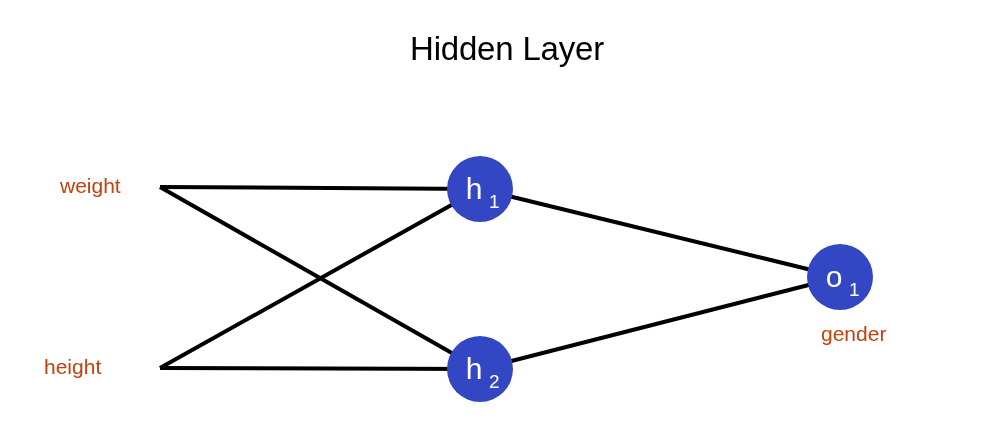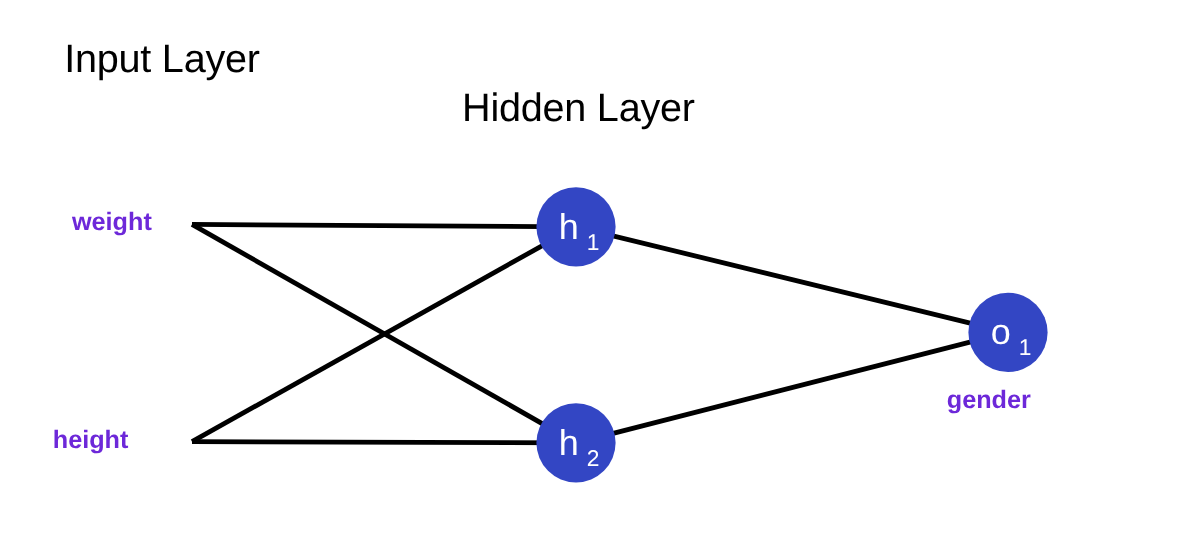--- a/index.html
+++ b/index.html
@@ -24,21 +24,21 @@
     position: absolute;
     top: 30px;
     font-size: 33px;
     font-weight: 400;
     color: #000000;
     letter-spacing: -0.2px;
     white-space: nowrap;
     text-align: center;
   }
   #title-input  { left: 0px;   width: 270px; }
-  #title-hidden { left: 347px; width: 270px; margin-top: 41px; }
+  #title-hidden { left: 372px; width: 270px; }
   #title-output { left: 690px; width: 270px; }
 
   
   #net {
     position: absolute;
     left: 0;
     top: 0;
     width: 982px;
     height: 447px;
   }
@@ -60,34 +60,32 @@
   .node-sub {
     fill: #ffffff;
     font-family: "Liberation Sans", sans-serif;
     font-size: 19px;
   }
 
   
   .io-label {
     position: absolute;
     font-size: 21px;
-    color: #6d28d9;
+    color: #c2410c;
     white-space: nowrap;
-    font-weight: bold;
   }
   #label-weight { left: 60px;  top: 174px; }
   #label-height { left: 44px;  top: 355px; }
-  #label-gender { left: 789px; top: 322px; font-size: 21px; }
+  #label-gender { left: 821px; top: 322px; font-size: 21px; }
 </style>
 </head>
 <body>
 
 <div id="stage">
 
-  <div class="layer-title" id="title-input">Input Layer</div>
   <div class="layer-title" id="title-hidden">Hidden Layer</div>
 
   <svg id="net" viewBox="0 0 982 447">
 
     <g>
       <line class="edge" x1="160" y1="187" x2="480" y2="189"></line>
       <line class="edge" x1="160" y1="187" x2="480" y2="369"></line>
       <line class="edge" x1="160" y1="368" x2="480" y2="189"></line>
       <line class="edge" x1="160" y1="368" x2="480" y2="369"></line>
       <line class="edge" x1="480" y1="189" x2="840" y2="277"></line>

